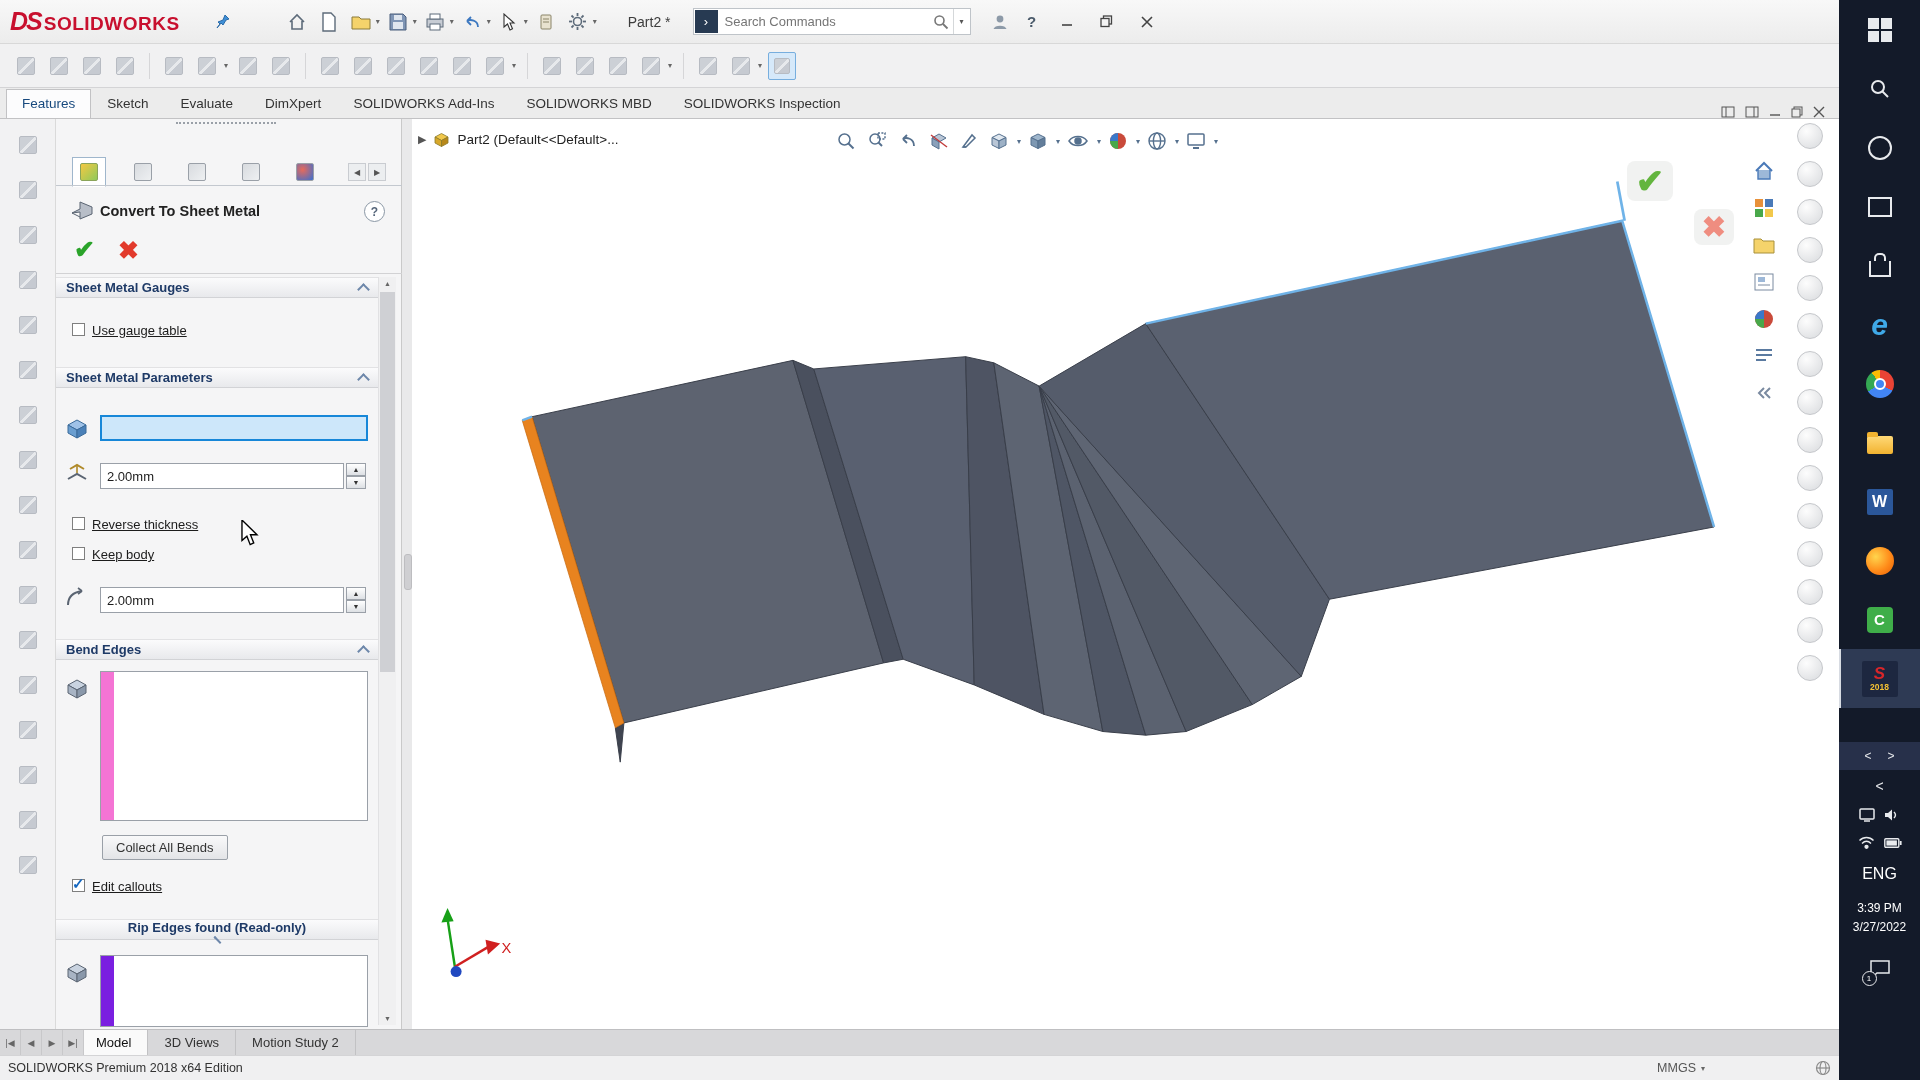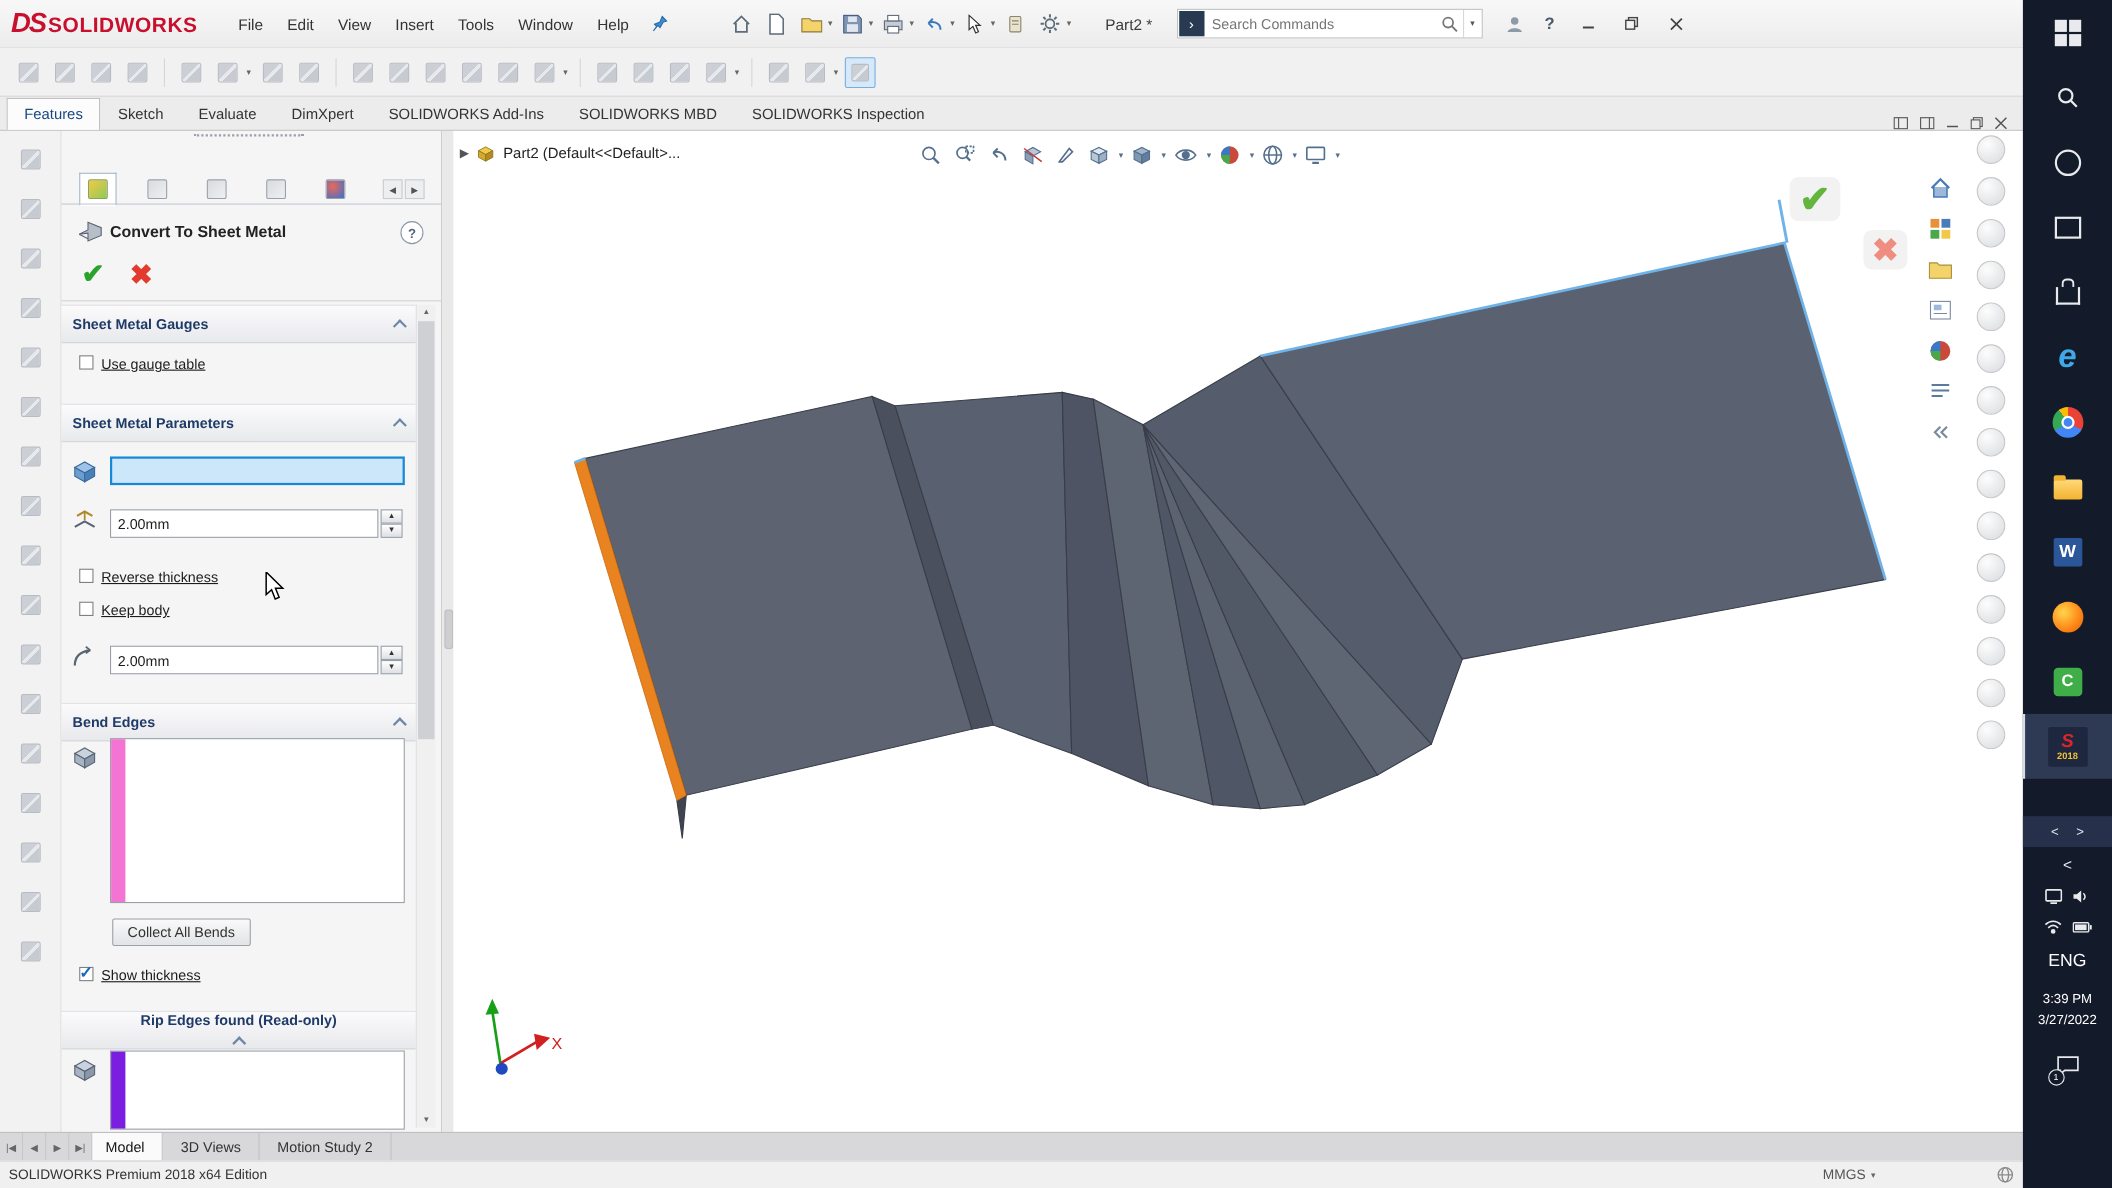--- a/index.html
+++ b/index.html
@@ -45,21 +45,21 @@
   .pmtab .glyph{width:16px;height:16px;border:1px solid #9aa0a8;border-radius:2px;background:linear-gradient(135deg,#d8dbdf,#eef0f2);}
   .pmtab.active .glyph{background:linear-gradient(135deg,#f5c842,#8fca5a);border-color:#8aa45a;}
   .pmtab-arrow{position:absolute;top:44px;width:16px;height:16px;font-size:8px;color:#555;display:flex;align-items:center;justify-content:center;border:1px solid #c9ccd1;background:#eceef0;}
   .pmtab-line{position:absolute;left:0;top:66px;width:346px;border-bottom:1px solid #c3c8cf;}
   .pm-title{position:absolute;left:44px;top:84px;font-weight:bold;font-size:14.5px;color:#222;}
   .pm-help{position:absolute;left:308px;top:82px;width:19px;height:19px;border:1px solid #8a97a5;border-radius:50%;color:#55657a;font-size:12px;font-weight:bold;display:flex;align-items:center;justify-content:center;background:#fff;}
   .okx{font-weight:bold;position:absolute;font-size:25px;line-height:1;}
   .ok{color:#2aa32a;left:18px;top:118px;}
   .cancel{color:#e23a2c;left:62px;top:119px;}
   .pm-divider{position:absolute;left:0;top:154px;width:346px;border-bottom:1px solid #d2d2d4;}
-  .pmsec{position:absolute;left:0;width:322px;height:35px;background:linear-gradient(#fbfbfc,#e8e9ec);border-top:1px solid #e2e2e4;border-bottom:1px solid #d2d3d6;color:#1e3a67;font-weight:bold;display:flex;align-items:center;justify-content:space-between;padding:0 10px;box-sizing:border-box;font-size:13px;}
+  .pmsec{position:absolute;left:0;width:322px;height:21px;background:linear-gradient(#fbfbfc,#e8e9ec);border-top:1px solid #e2e2e4;border-bottom:1px solid #d2d3d6;color:#1e3a67;font-weight:bold;display:flex;align-items:center;justify-content:space-between;padding:0 10px;box-sizing:border-box;font-size:13px;}
   .chev{width:7px;height:7px;border-left:2px solid #6d87aa;border-top:2px solid #6d87aa;transform:rotate(45deg);margin-top:4px;}
   .cbrow{position:absolute;display:flex;align-items:flex-start;gap:7px;font-size:13px;color:#1c1c1c;text-decoration:underline;}
   .cb{width:13px;height:13px;border:1px solid #7f7f7f;background:#fff;position:relative;flex:none;box-sizing:border-box;}
   .cb.checked::after{content:"✓";position:absolute;left:-1px;top:-5px;font-size:15px;font-weight:bold;color:#1567c0;}
   .fld{position:absolute;height:26px;border:1px solid #9aa0a8;background:#fff;box-sizing:border-box;font-size:13px;padding:2px 6px;font-family:"Liberation Sans",sans-serif;color:#1c1c1c;}
   .fld.sel{background:#cde7fa;border:2px solid #1787d8;}
   .spin{position:absolute;width:20px;height:26px;display:flex;flex-direction:column;box-sizing:border-box;}
   .spin span{flex:1;border:1px solid #9aa0a8;background:linear-gradient(#ffffff,#dde0e4);font-size:7px;line-height:1;color:#333;display:flex;align-items:center;justify-content:center;}
   .rowicon{position:absolute;width:26px;height:26px;}
   .lbox{position:absolute;border:1px solid #9aa0a8;background:#fff;box-sizing:border-box;}
@@ -126,29 +126,20 @@
   .cursor{position:absolute;left:240px;top:520px;z-index:50;}
 </style>
 </head>
 <body>
 
 <header class="menubar">
   <div class="logo">
     <span class="mark">DS</span>
     <span class="name">SOLIDWORKS</span>
   </div>
-  <nav style="display:flex;">
-    <span class="menu-item">File</span>
-    <span class="menu-item">Edit</span>
-    <span class="menu-item">View</span>
-    <span class="menu-item">Insert</span>
-    <span class="menu-item">Tools</span>
-    <span class="menu-item">Window</span>
-    <span class="menu-item">Help</span>
-  </nav>
   <svg class="pin" viewBox="0 0 20 20">
       <path d="M11 3 L15 7 L12 8 L9 13 L7 11 L3 16 L6 12 L4 10 L9 8 Z" fill="#3f8fd6" stroke="#2a6aa8" stroke-width="1"></path>
     </svg>
   <div class="qicons">
     <span class="qicon">
         <svg width="20" height="20" viewBox="0 0 20 20">
           <path d="M3 10 L10 3 L17 10 M5 9 V17 H15 V9" fill="none" stroke="#5d6b7a" stroke-width="1.6"></path>
         </svg>
       </span>
     <span class="qicon">
@@ -421,21 +412,21 @@
       <path d="M4 10 L13 5 L22 10 L13 15 Z" fill="#c9d3e0" stroke="#5a6472"></path>
       <path d="M4 10 V18 L13 23 V15 Z" fill="#a8b4c4" stroke="#5a6472"></path>
       <path d="M22 10 V18 L13 23 V15 Z" fill="#8a98aa" stroke="#5a6472"></path>
     </svg>
   <div class="lbox" style="left:44px;top:552px;width:268px;height:150px;">
     <span class="stripe" style="background:#f474d4;"></span>
   </div>
   <button class="pmbtn" style="left:46px;top:716px;">Collect All Bends</button>
   <div class="cbrow" style="left:16px;top:760px;">
     <span class="cb checked"></span>
-    <span>Show thickness</span>
+    <span>Edit callouts</span>
   </div>
 
   <div class="pmsec" style="top:800px;flex-direction:column;">
     <span>Rip Edges found (Read-only)</span>
     <span class="chev"></span>
   </div>
   <svg class="rowicon" style="left:8px;top:840px;" viewBox="0 0 26 26">
       <path d="M4 10 L13 5 L22 10 L13 15 Z" fill="#c9d3e0" stroke="#5a6472"></path>
       <path d="M4 10 V18 L13 23 V15 Z" fill="#a8b4c4" stroke="#5a6472"></path>
       <path d="M22 10 V18 L13 23 V15 Z" fill="#8a98aa" stroke="#5a6472"></path>

